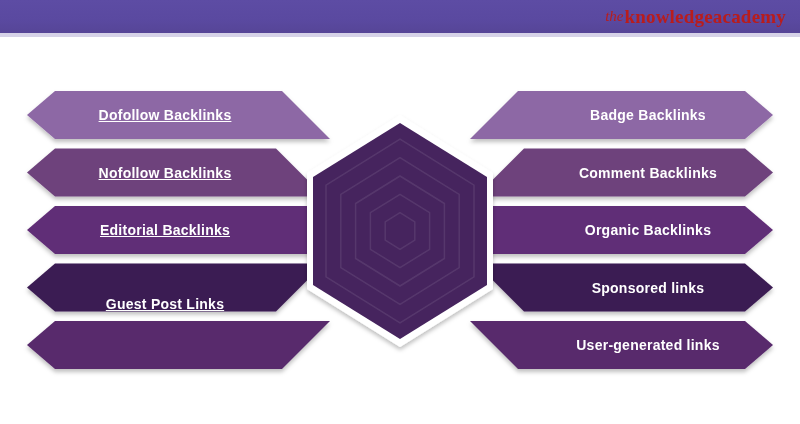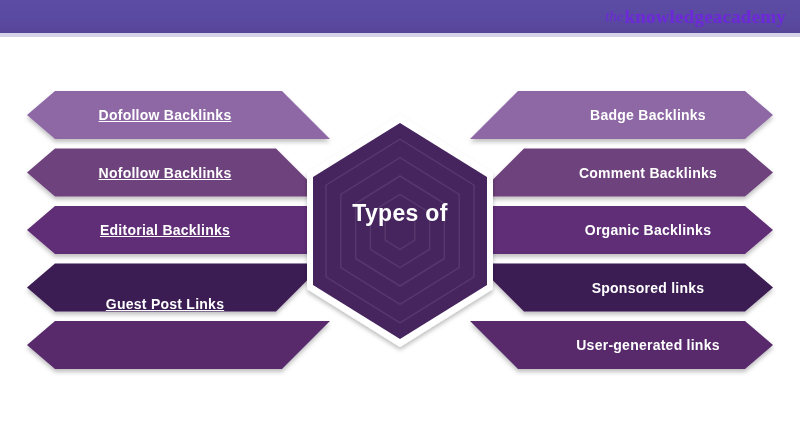--- a/index.html
+++ b/index.html
@@ -2,21 +2,21 @@
 <html><head>
 <meta charset="utf-8">
 <style>
   html,body{margin:0;padding:0;background:#fff;}
   .stage{position:relative;width:800px;height:424px;background:#ffffff;overflow:hidden;
          font-family:"Liberation Sans",sans-serif;}
   .topbar{position:absolute;left:0;top:0;width:800px;height:33px;
           background:linear-gradient(180deg,#5d4ca4 0%,#5a49a0 60%,#564597 100%);}
   .topbar-strip{position:absolute;left:0;top:33px;width:800px;height:4px;background:#d6d2e8;}
   .logo{position:absolute;right:14px;top:0;height:33px;display:flex;align-items:center;
-        color:#6d28d9;font-family:"Liberation Serif",serif;}
+        color:#b91c1c;font-family:"Liberation Serif",serif;}
   .logo .the{font-style:italic;font-weight:400;font-size:15px;margin-right:1px;}
   .logo .name{font-weight:700;font-size:19px;letter-spacing:.2px;text-align:right;}
   .art{position:absolute;left:0;top:0;width:800px;height:424px;}
   .lbl{position:absolute;height:48px;display:flex;align-items:center;justify-content:center;
        color:#ffffff;font-size:14px;font-weight:600;letter-spacing:.25px;white-space:nowrap;}
   .lbl-left{left:40px;width:250px;text-decoration:underline;}
   .lbl-right{left:508px;width:280px;}
   .hex-title{position:absolute;left:310px;top:197px;width:180px;text-align:center;
              color:#ffffff;font-size:23px;font-weight:700;line-height:33px;letter-spacing:.3px;}
 </style>
@@ -73,16 +73,15 @@
   <div class="lbl lbl-left" style="top:206px">Editorial Backlinks</div>
   <div class="lbl lbl-left" style="top:280px">Guest Post Links</div>
 
   <div class="lbl lbl-right" style="top:91px">Badge Backlinks</div>
   <div class="lbl lbl-right" style="top:206px">Organic Backlinks</div>
   <div class="lbl lbl-right" style="top:148.5px">Comment Backlinks</div>
   <div class="lbl lbl-right" style="top:263.5px">Sponsored links</div>
   <div class="lbl lbl-right" style="top:321px">User-generated links</div>
 
   <div class="hex-title">
-    <div>Types of</div>
   </div>
 
 </div>
 
 </body></html>

